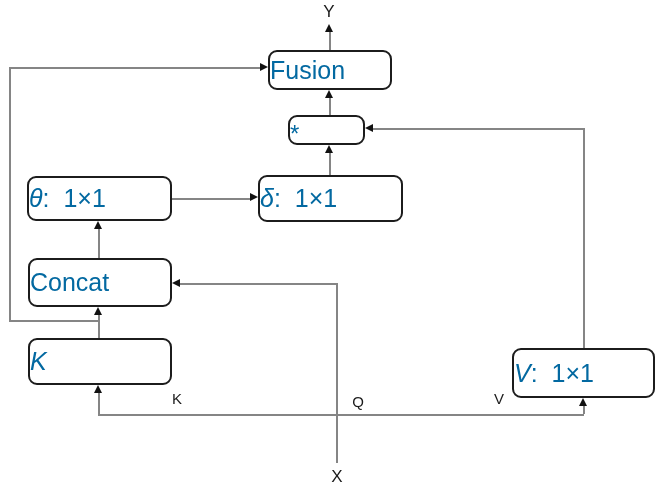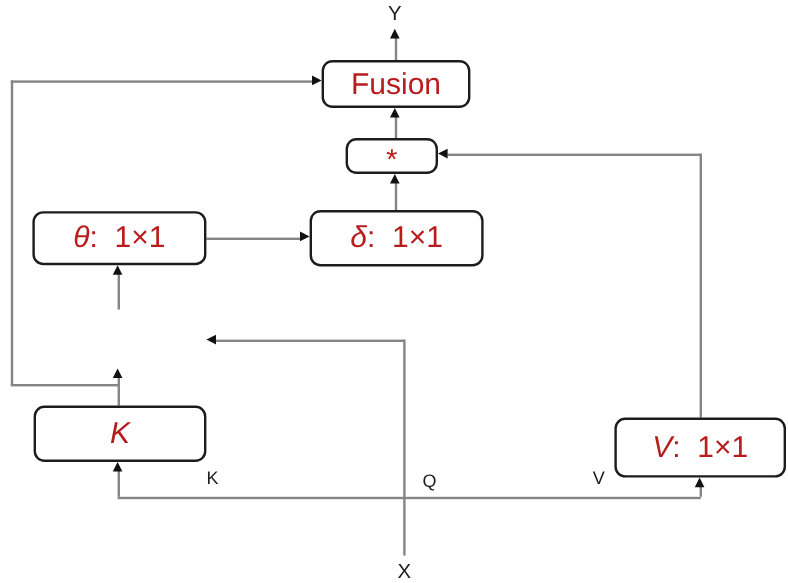--- a/index.html
+++ b/index.html
@@ -13,23 +13,22 @@
     overflow: hidden;
   }
   .box {
     position: absolute;
     box-sizing: border-box;
     background: #ffffff;
     border: 2.5px solid #1c1c1c;
     border-radius: 9px;
     display: flex;
     align-items: center;
-    justify-content: center;
     font-size: 25px;
-    color: #b91c1c;
+    color: #0369a1;
     z-index: 3;
   }
   .box .var { font-style: italic; }
   .box .dims { white-space: pre; }
   .hline, .vline { position: absolute; background: #858585; z-index: 1; }
   .hline { height: 1.5px; }
   .vline { width: 1.5px; }
   .arr { position: absolute; width: 0; height: 0; z-index: 2; }
   .arr.up    { border-left: 4.5px solid transparent; border-right: 4.5px solid transparent; border-bottom: 8px solid #111; }
   .arr.right { border-top: 4.5px solid transparent; border-bottom: 4.5px solid transparent; border-left: 8px solid #111; }
@@ -89,20 +88,23 @@
   <div class="box" style="left:27px; top:176px; width:145px; height:45px;">
     <span class="var">θ</span>
       <span class="dims">:  1×1</span>
   </div>
 
   <div class="box" style="left:258px; top:175px; width:145px; height:47px;">
     <span class="var">δ</span>
       <span class="dims">:  1×1</span>
   </div>
 
+  <div class="box" style="left:28px; top:258px; width:144px; height:49px;">
+    <span>Concat</span>
+  </div>
 
   <div class="box" style="left:28px; top:338px; width:144px; height:47px;">
     <span class="var">K</span>
   </div>
 
   <div class="box" style="left:512px; top:348px; width:143px; height:50px;">
     <span class="var">V</span>
       <span class="dims">:  1×1</span>
   </div>
 

